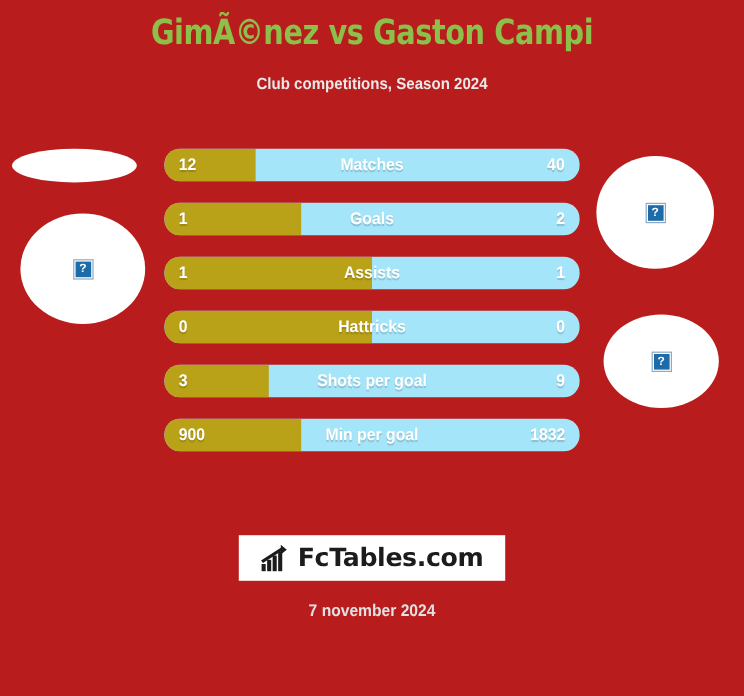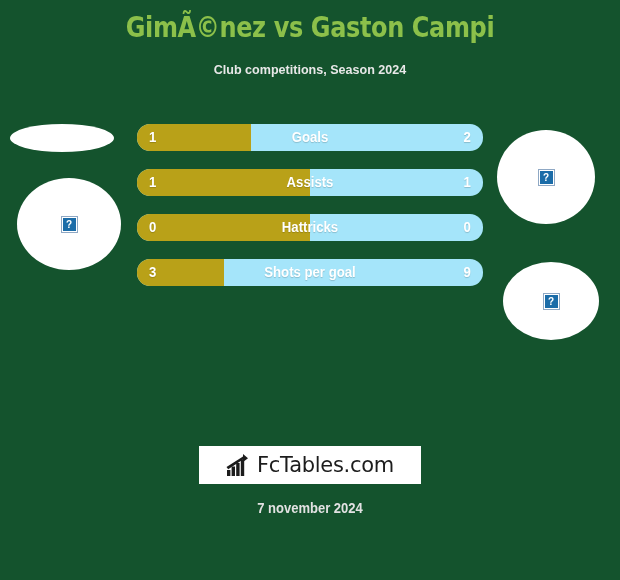--- a/index.html
+++ b/index.html
@@ -9,21 +9,21 @@
     height: 580px;
     background: #2d2d2d;
     font-family: "Liberation Sans", sans-serif;
     overflow: hidden;
   }
 
   #stage {
     position: relative;
     width: 620px;
     height: 580px;
-    background: #14532d;
+    background: #b91c1c;
   }
 
   
   .title {
     position: absolute;
     top: 10px;
     left: 0;
     width: 620px;
     text-align: center;
     font-size: 29px;
@@ -140,21 +140,21 @@
     width: 222px;
     height: 38px;
     background: #ffffff;
     display: flex;
     align-items: center;
     justify-content: center;
     gap: 5px;
   }
   #logo .logo-text {
     font-size: 21px;
-    font-weight: normal;
+    font-weight: bold;
     color: #1c1c1c;
     letter-spacing: -0.3px;
     font-family: "DejaVu Sans", sans-serif;
     text-align: right;
   }
 
   
   .footer-date {
     position: absolute;
     top: 500px;
@@ -192,20 +192,26 @@
   </div>
 
   <div class="photo" id="photo-right-bottom">
     <span class="broken-img">
       <span class="glyph">?</span>
     </span>
   </div>
 
   <div id="bars">
       <div class="bar-row">
+        <div class="bar-fill" style="width: 22%;"></div>
+        <span class="bar-home">12</span>
+        <span class="bar-label">Matches</span>
+        <span class="bar-away">40</span>
+      </div>
+      <div class="bar-row">
         <div class="bar-fill" style="width: 33%;"></div>
         <span class="bar-home">1</span>
         <span class="bar-label">Goals</span>
         <span class="bar-away">2</span>
       </div>
       <div class="bar-row">
         <div class="bar-fill" style="width: 50%;"></div>
         <span class="bar-home">1</span>
         <span class="bar-label">Assists</span>
         <span class="bar-away">1</span>
@@ -214,20 +220,26 @@
         <div class="bar-fill" style="width: 50%;"></div>
         <span class="bar-home">0</span>
         <span class="bar-label">Hattricks</span>
         <span class="bar-away">0</span>
       </div>
       <div class="bar-row">
         <div class="bar-fill" style="width: 25%;"></div>
         <span class="bar-home">3</span>
         <span class="bar-label">Shots per goal</span>
         <span class="bar-away">9</span>
+      </div>
+      <div class="bar-row">
+        <div class="bar-fill" style="width: 33%;"></div>
+        <span class="bar-home">900</span>
+        <span class="bar-label">Min per goal</span>
+        <span class="bar-away">1832</span>
       </div>
     </div>
 
   <div id="logo">
     <svg width="26" height="23" viewBox="0 0 26 23">
       <rect x="1" y="16" width="3.4" height="6" fill="#1c1c1c"></rect>
       <rect x="5.6" y="12.5" width="3.4" height="9.5" fill="#1c1c1c"></rect>
       <rect x="10.2" y="9" width="3.4" height="13" fill="#1c1c1c"></rect>
       <rect x="14.8" y="5.5" width="3.4" height="16.5" fill="#1c1c1c"></rect>
       <polygon points="0.5,13 17,2.5 17,0 22,4.2 17,8 17,5.6 2.2,15.2" fill="#1c1c1c"></polygon>

